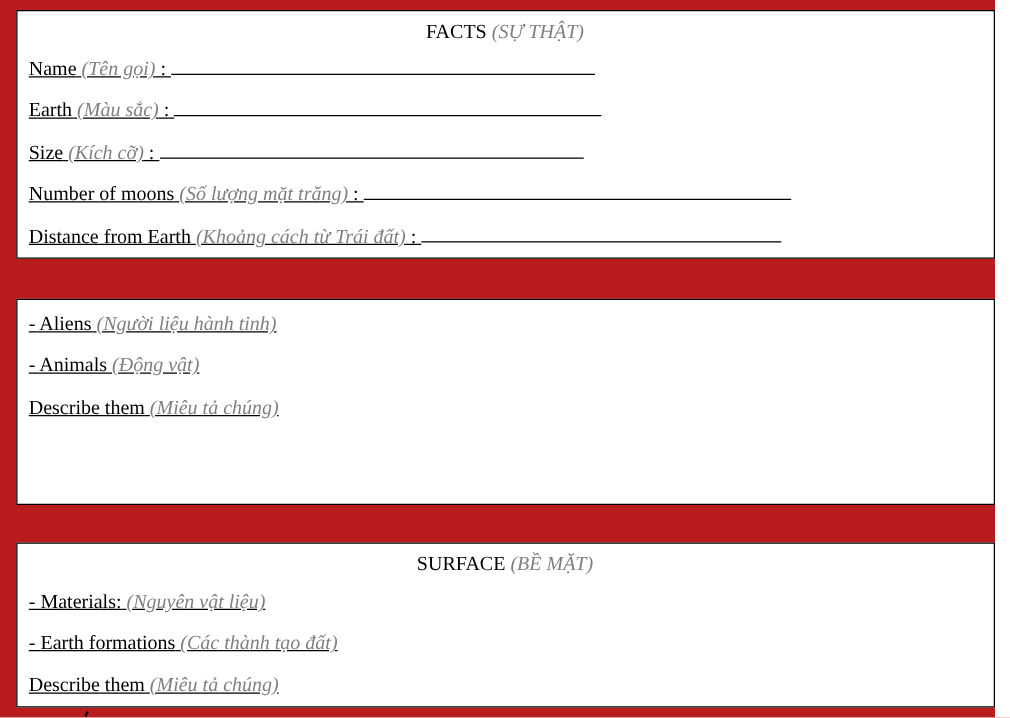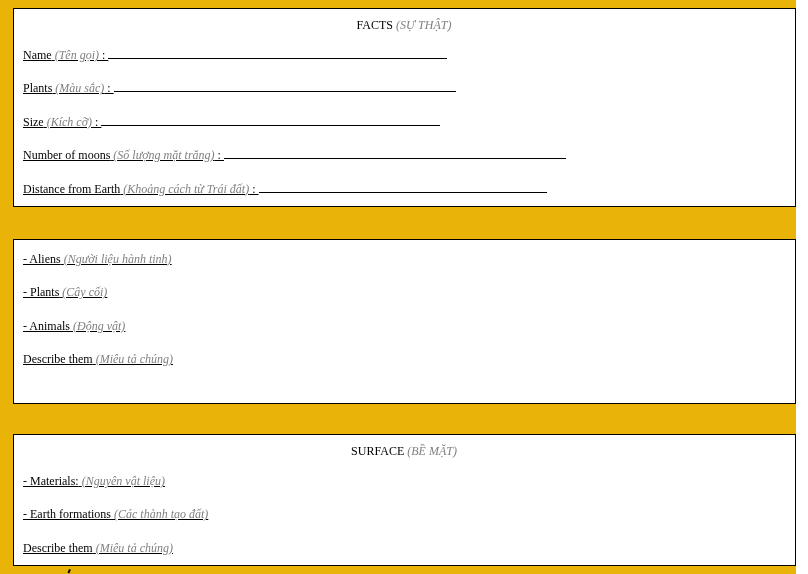--- a/index.html
+++ b/index.html
@@ -4,23 +4,23 @@
 <style>
   html, body {
     margin: 0;
     padding: 0;
     background: #ffffff;
   }
   #page {
     position: relative;
     width: 796px;
     height: 574px;
-    background: #eab308;
+    background: #b91c1c;
     font-family: "Liberation Serif", "DejaVu Serif", serif;
-    font-size: 12px;
+    font-size: 16px;
     color: #000000;
     overflow: hidden;
   }
   .box {
     position: absolute;
     left: 13px;
     width: 783px;
     border: 1.5px solid #000000;
     box-sizing: border-box;
     background: #ffffff;
@@ -72,45 +72,41 @@
   <div class="box box-facts">
     <div class="box-title">
       <span class="label">FACTS</span>
       <span class="vi">(SỰ THẬT)</span>
     </div>
     <div class="row">
       <span class="label">Name</span>
       <span class="vi">(Tên gọi)</span><span class="sep"> : </span><span class="fill-line" style="width:339px"></span>
     </div>
     <div class="row">
-      <span class="label">Plants</span>
+      <span class="label">Earth</span>
       <span class="vi">(Màu sắc)</span><span class="sep"> : </span><span class="fill-line" style="width:342px"></span>
     </div>
     <div class="row">
       <span class="label">Size</span>
       <span class="vi">(Kích cỡ)</span><span class="sep"> : </span><span class="fill-line" style="width:339px"></span>
     </div>
     <div class="row">
       <span class="label">Number of moons</span>
       <span class="vi">(Số lượng mặt trăng)</span><span class="sep"> : </span><span class="fill-line" style="width:342px"></span>
     </div>
     <div class="row">
       <span class="label">Distance from Earth</span>
       <span class="vi">(Khoảng cách từ Trái đất)</span><span class="sep"> : </span><span class="fill-line" style="width:288px"></span>
     </div>
   </div>
 
   <div class="box box-inhabitants">
     <div class="row">
       <span class="label">- Aliens</span>
       <span class="vi">(Người liệu hành tinh)</span>
-    </div>
-    <div class="row">
-      <span class="label">- Plants</span>
-      <span class="vi">(Cây cối)</span>
     </div>
     <div class="row">
       <span class="label">- Animals</span>
       <span class="vi">(Động vật)</span>
     </div>
     <div class="row">
       <span class="label">Describe them</span>
       <span class="vi">(Miêu tả chúng)</span>
     </div>
   </div>

